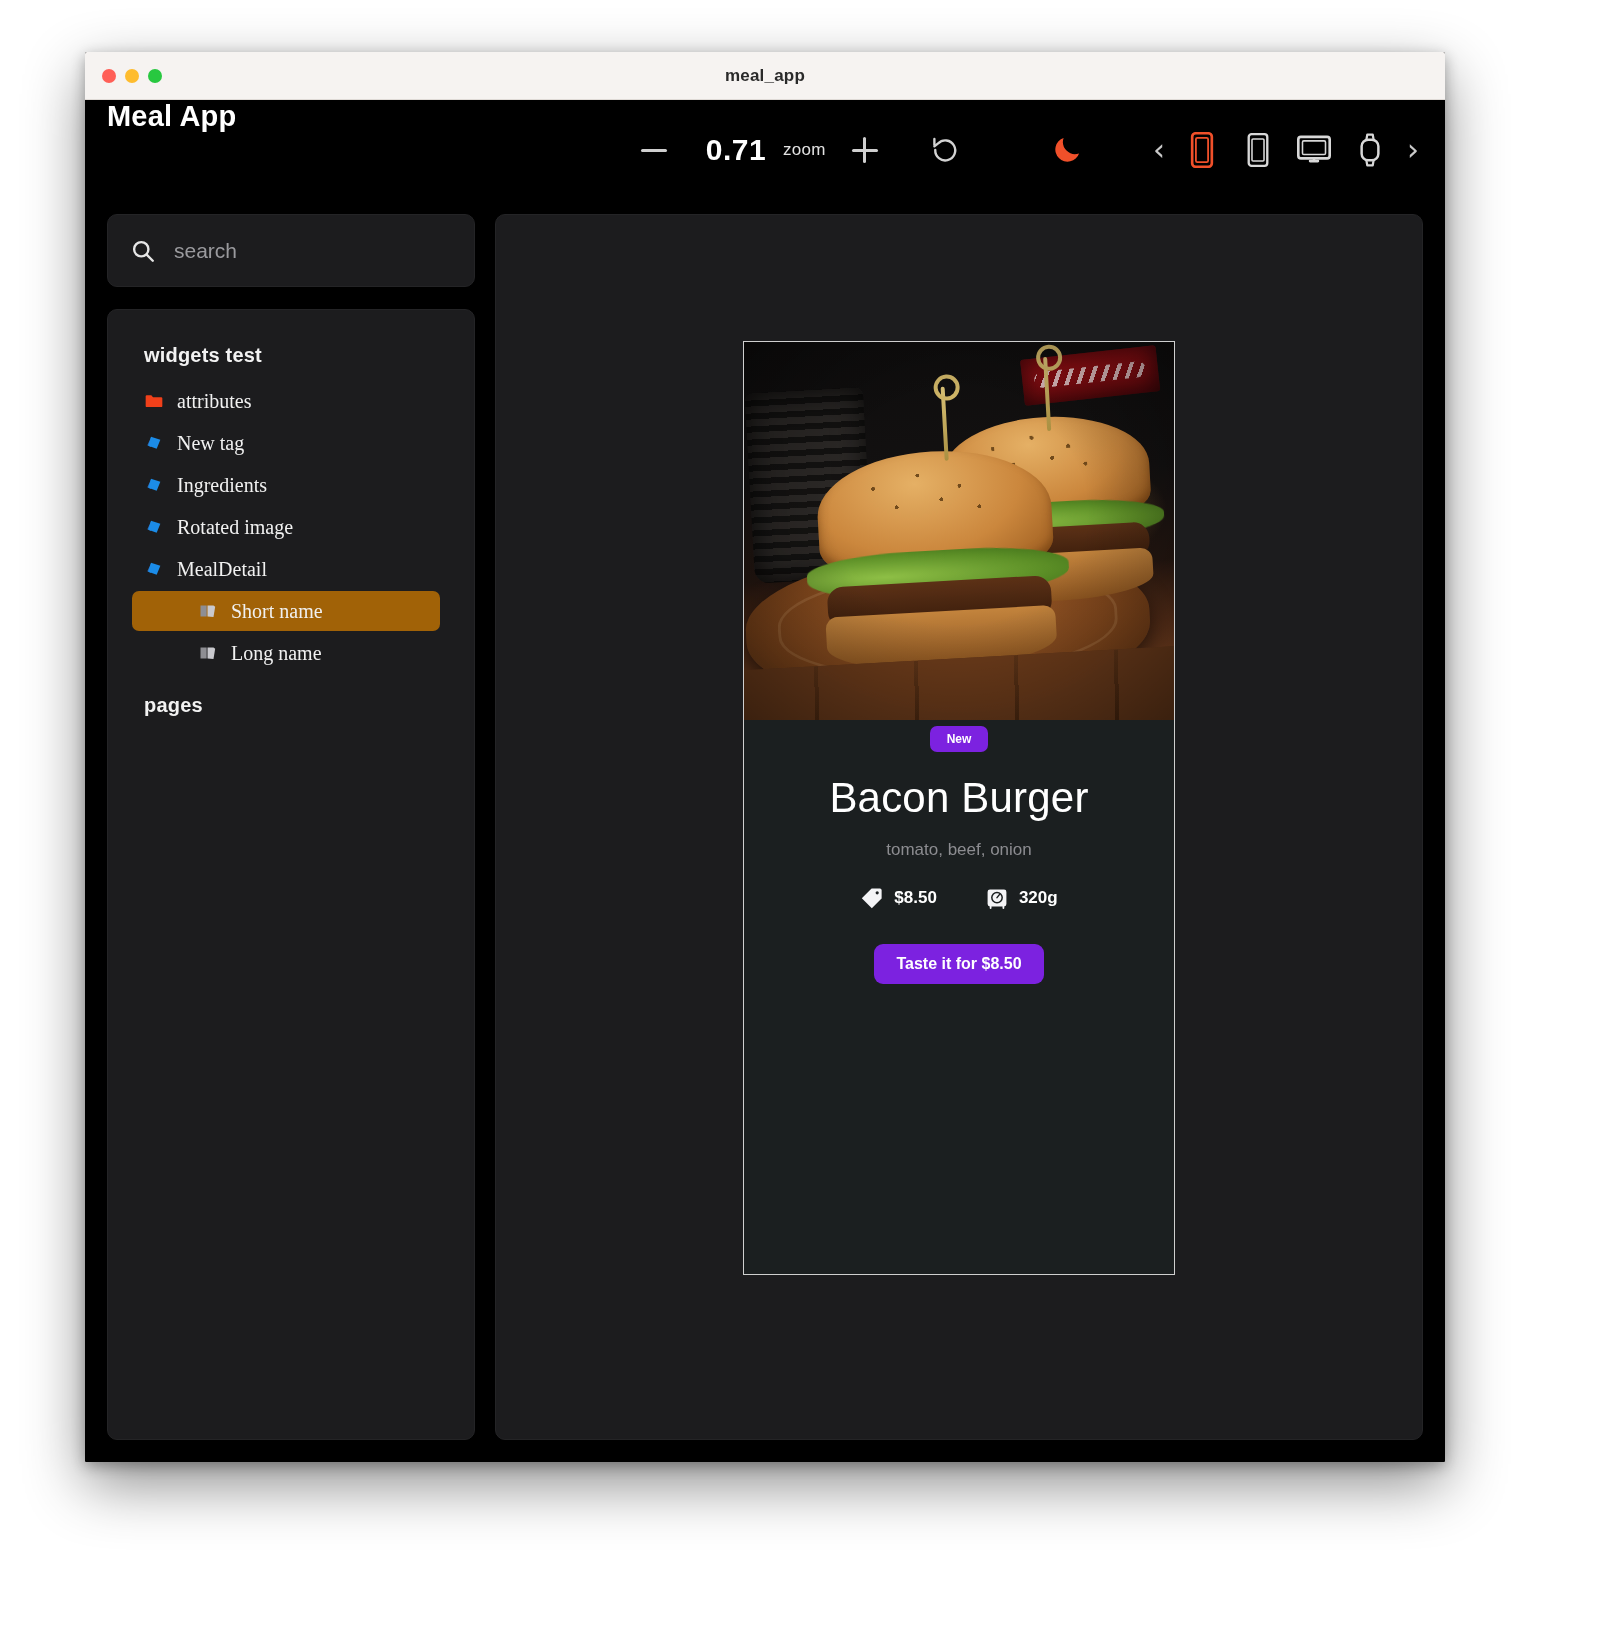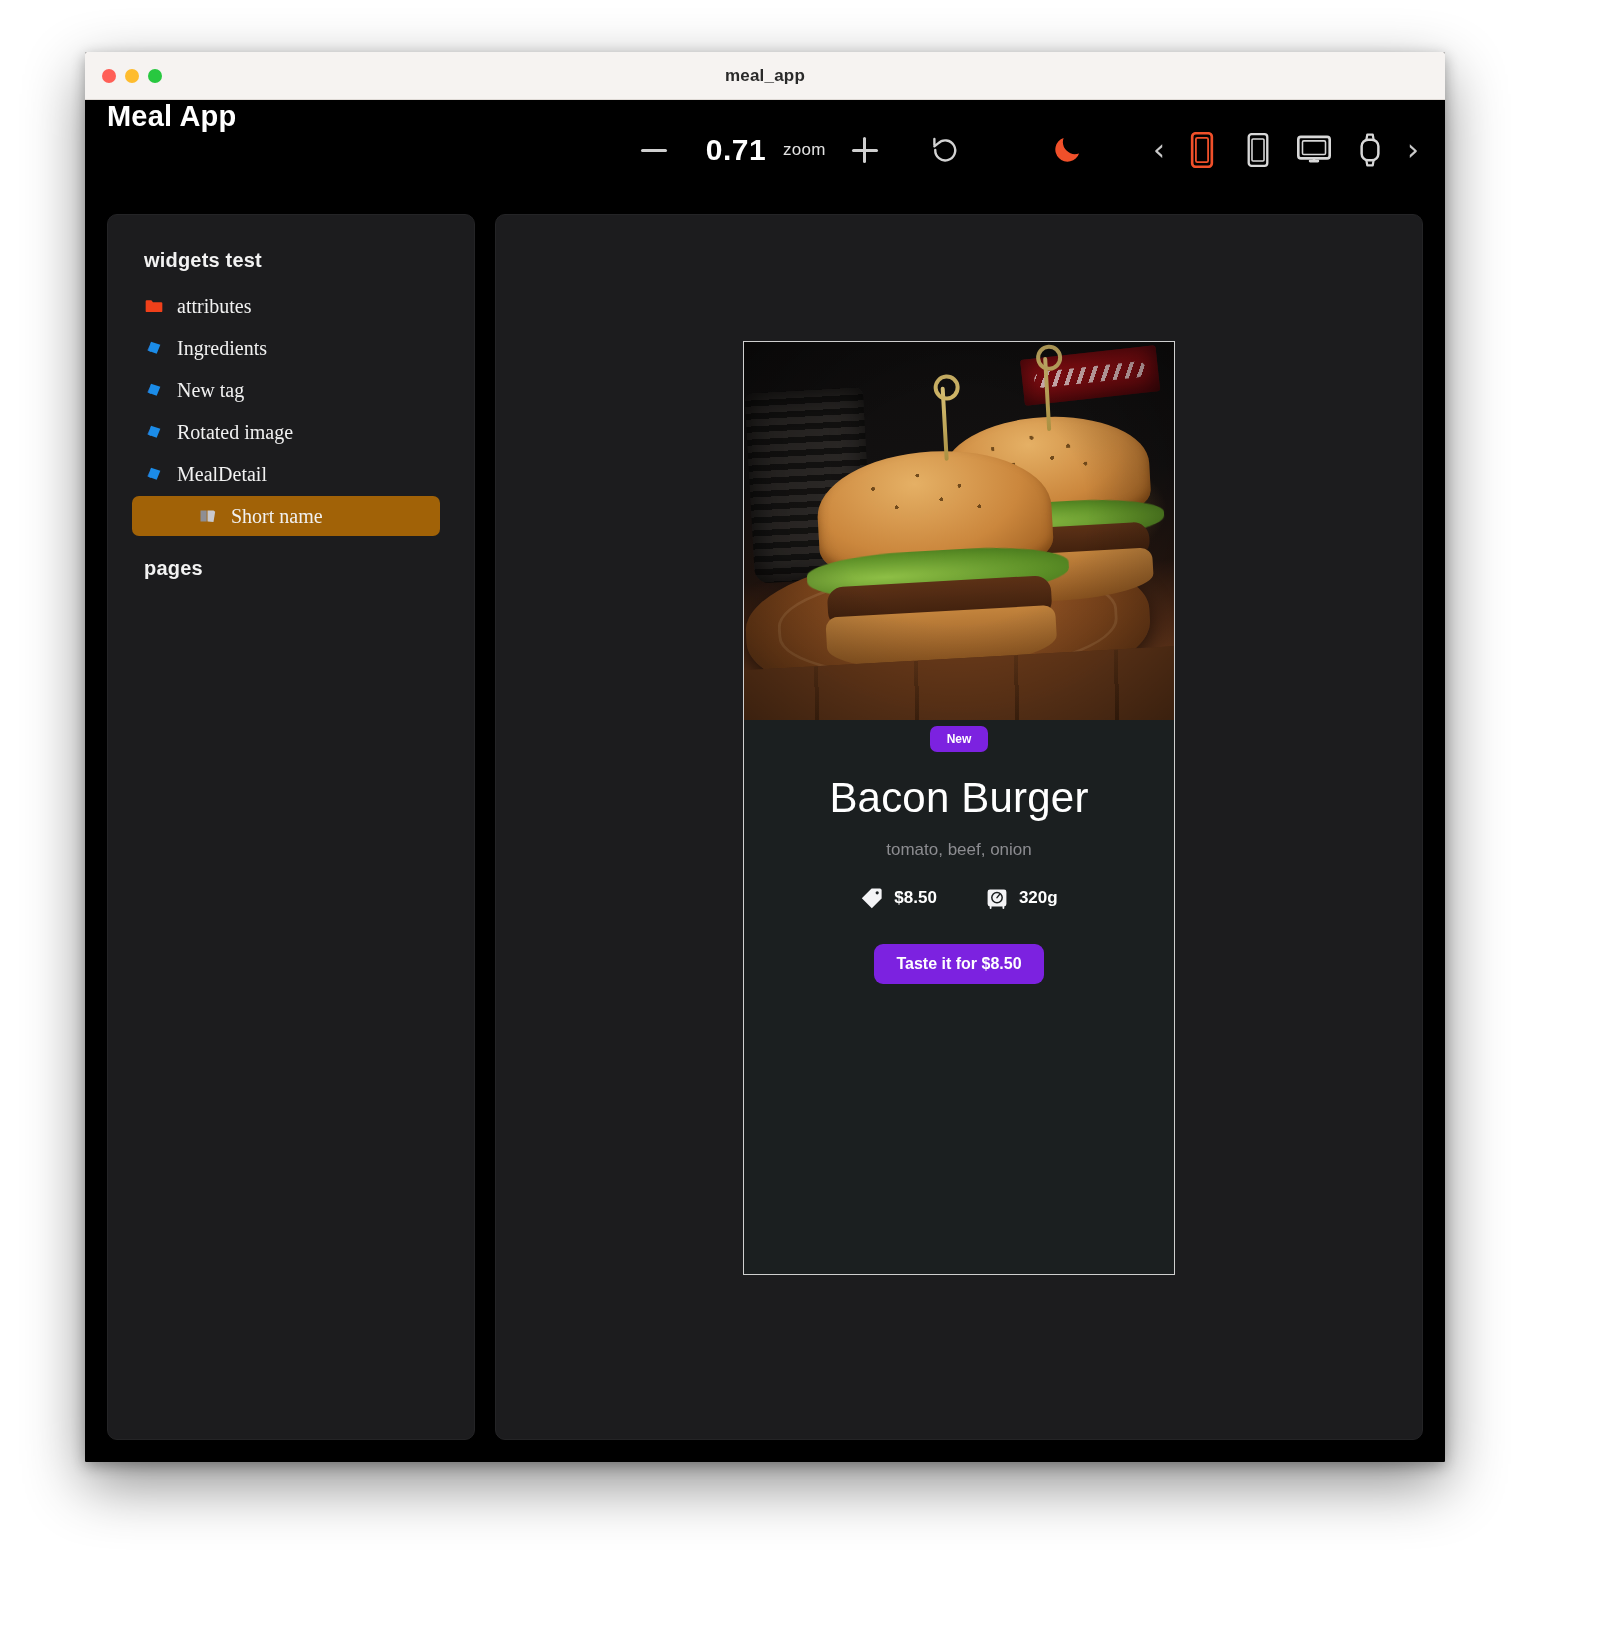--- a/index.html
+++ b/index.html
@@ -359,46 +359,53 @@
         </button>
 
         <span class="chev">›</span>
       </div>
     </div>
 
     <div class="body">
 
       <div class="sidebar">
 
+        <div class="search-box">
+          <svg width="26" height="26" viewBox="0 0 24 24" fill="none" stroke="#e6e6e6" stroke-width="2.2" stroke-linecap="round">
+            <circle cx="10.4" cy="10.4" r="6.6"></circle>
+            <path d="M15.4 15.4 21 21"></path>
+          </svg>
+          <input class="search-input" type="text" placeholder="search" style="">
+        </div>
 
         <div class="tree-panel">
 
           <div class="tree-head">widgets test</div>
 
           <div class="tree-row">
             <svg class="ic" viewBox="0 0 24 24">
               <path d="M2 6.4a1.4 1.4 0 0 1 1.4-1.4h5.4l2 2.4h9.8A1.4 1.4 0 0 1 22 8.8v9.1a1.4 1.4 0 0 1-1.4 1.4H3.4A1.4 1.4 0 0 1 2 17.9Z" fill="#f0401a"></path>
             </svg>
             <span class="tree-label">attributes</span>
           </div>
 
           <div class="tree-row">
             <svg class="ic" viewBox="0 0 24 24">
               <path d="M4 14.6 8.4 5.4l4.2 2.2-4.4 9.2Z" fill="#2b6fbd"></path>
               <path d="M8.4 4.6 19.6 8.2 15.2 19 5.2 15.4Z" fill="#1b8ce8"></path>
             </svg>
-            <span class="tree-label">Ingredients</span>
+            <span class="tree-label">New tag</span>
           </div>
 
           <div class="tree-row">
             <svg class="ic" viewBox="0 0 24 24">
               <path d="M4 14.6 8.4 5.4l4.2 2.2-4.4 9.2Z" fill="#2b6fbd"></path>
               <path d="M8.4 4.6 19.6 8.2 15.2 19 5.2 15.4Z" fill="#1b8ce8"></path>
             </svg>
-            <span class="tree-label">New tag</span>
+            <span class="tree-label">Ingredients</span>
           </div>
 
           <div class="tree-row">
             <svg class="ic" viewBox="0 0 24 24">
               <path d="M4 14.6 8.4 5.4l4.2 2.2-4.4 9.2Z" fill="#2b6fbd"></path>
               <path d="M8.4 4.6 19.6 8.2 15.2 19 5.2 15.4Z" fill="#1b8ce8"></path>
             </svg>
             <span class="tree-label">Rotated image</span>
           </div>
 
@@ -411,20 +418,27 @@
           </div>
 
           <div class="tree-row child selected">
             <svg class="ic" viewBox="0 0 24 24">
               <path d="M3 5.4h7.4v13.2H3Z" fill="#8e8e93"></path>
               <path d="M11.4 5.4h7.2l2 1.6-2 12.1-7.2-.5Z" fill="#c9c9ce"></path>
             </svg>
             <span class="tree-label">Short name</span>
           </div>
 
+          <div class="tree-row child">
+            <svg class="ic" viewBox="0 0 24 24">
+              <path d="M3 5.4h7.4v13.2H3Z" fill="#8e8e93"></path>
+              <path d="M11.4 5.4h7.2l2 1.6-2 12.1-7.2-.5Z" fill="#c9c9ce"></path>
+            </svg>
+            <span class="tree-label">Long name</span>
+          </div>
 
           <div class="tree-head second">pages</div>
 
         </div>
       </div>
 
       <div class="canvas">
 
         <div class="phone">
 

